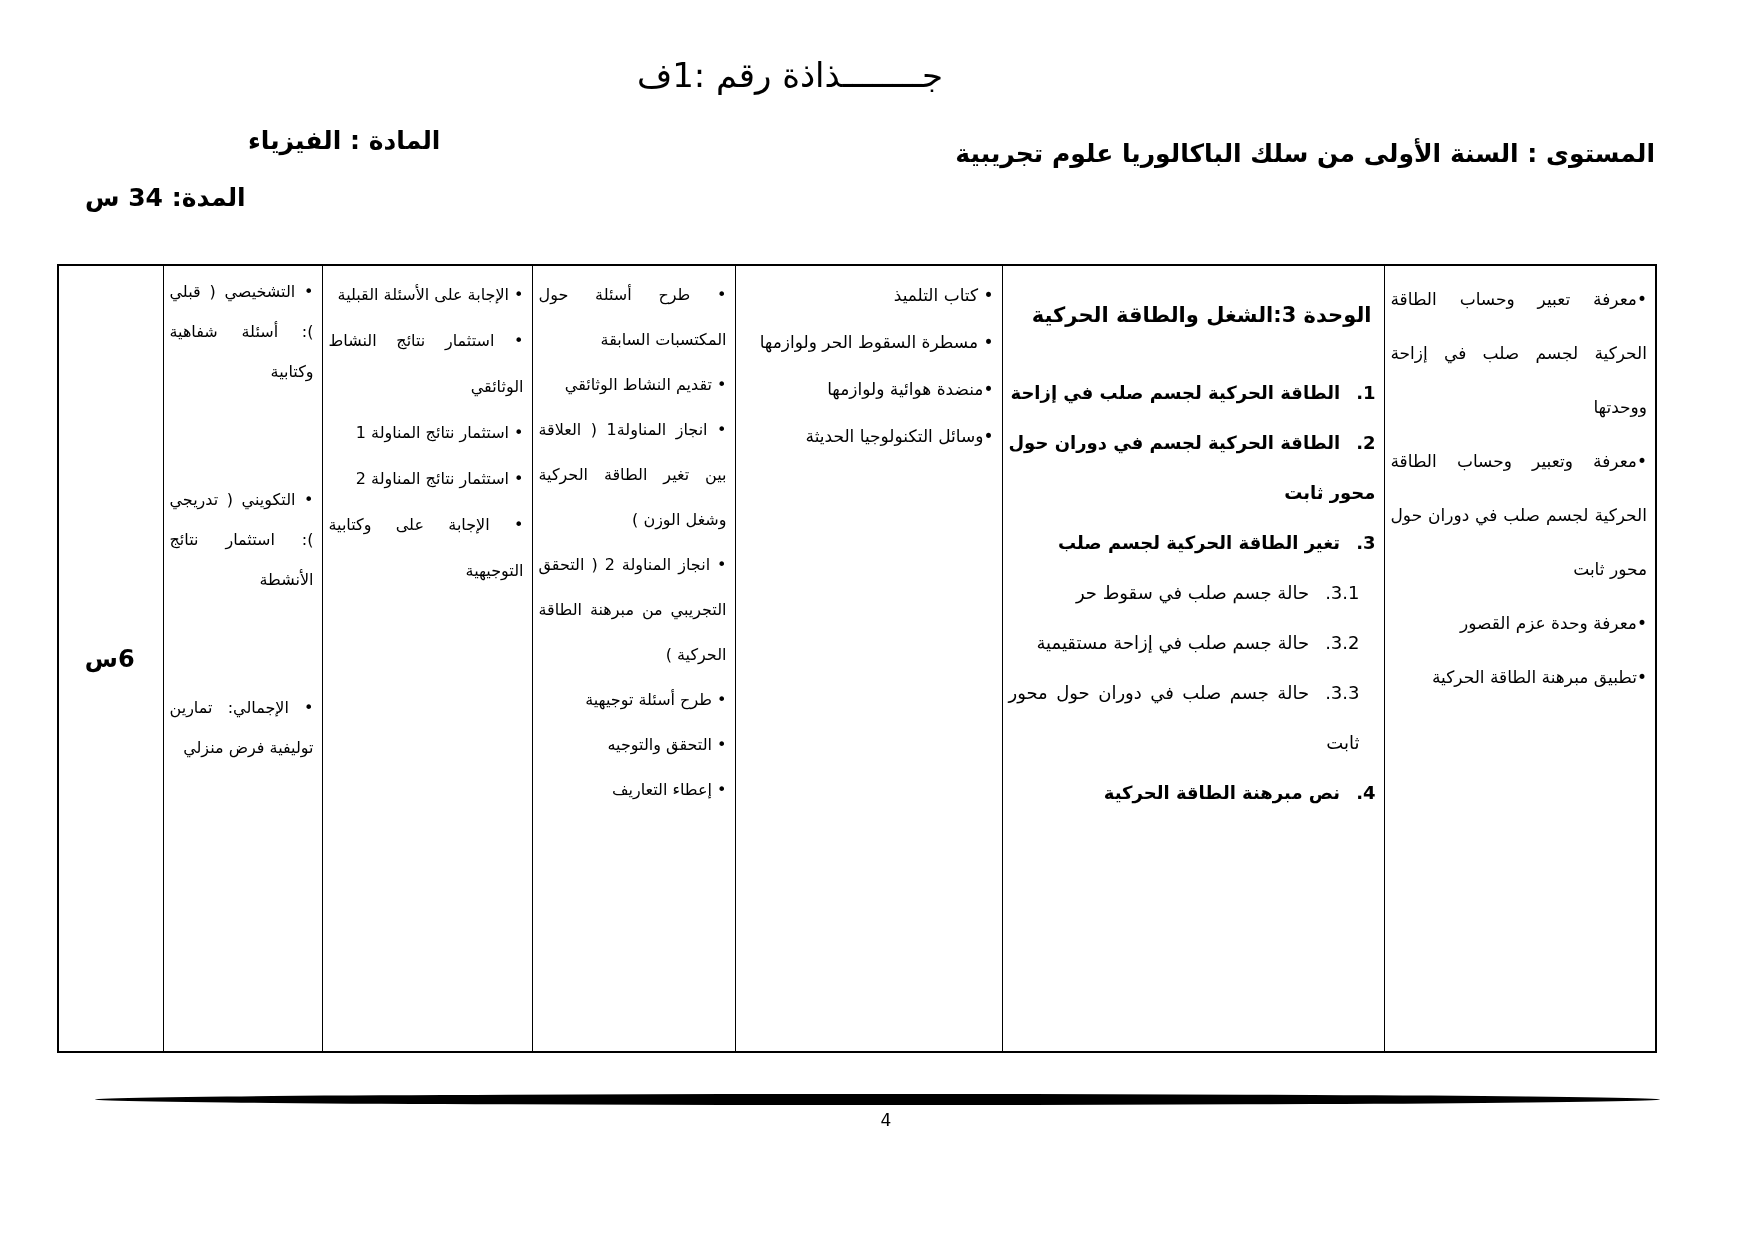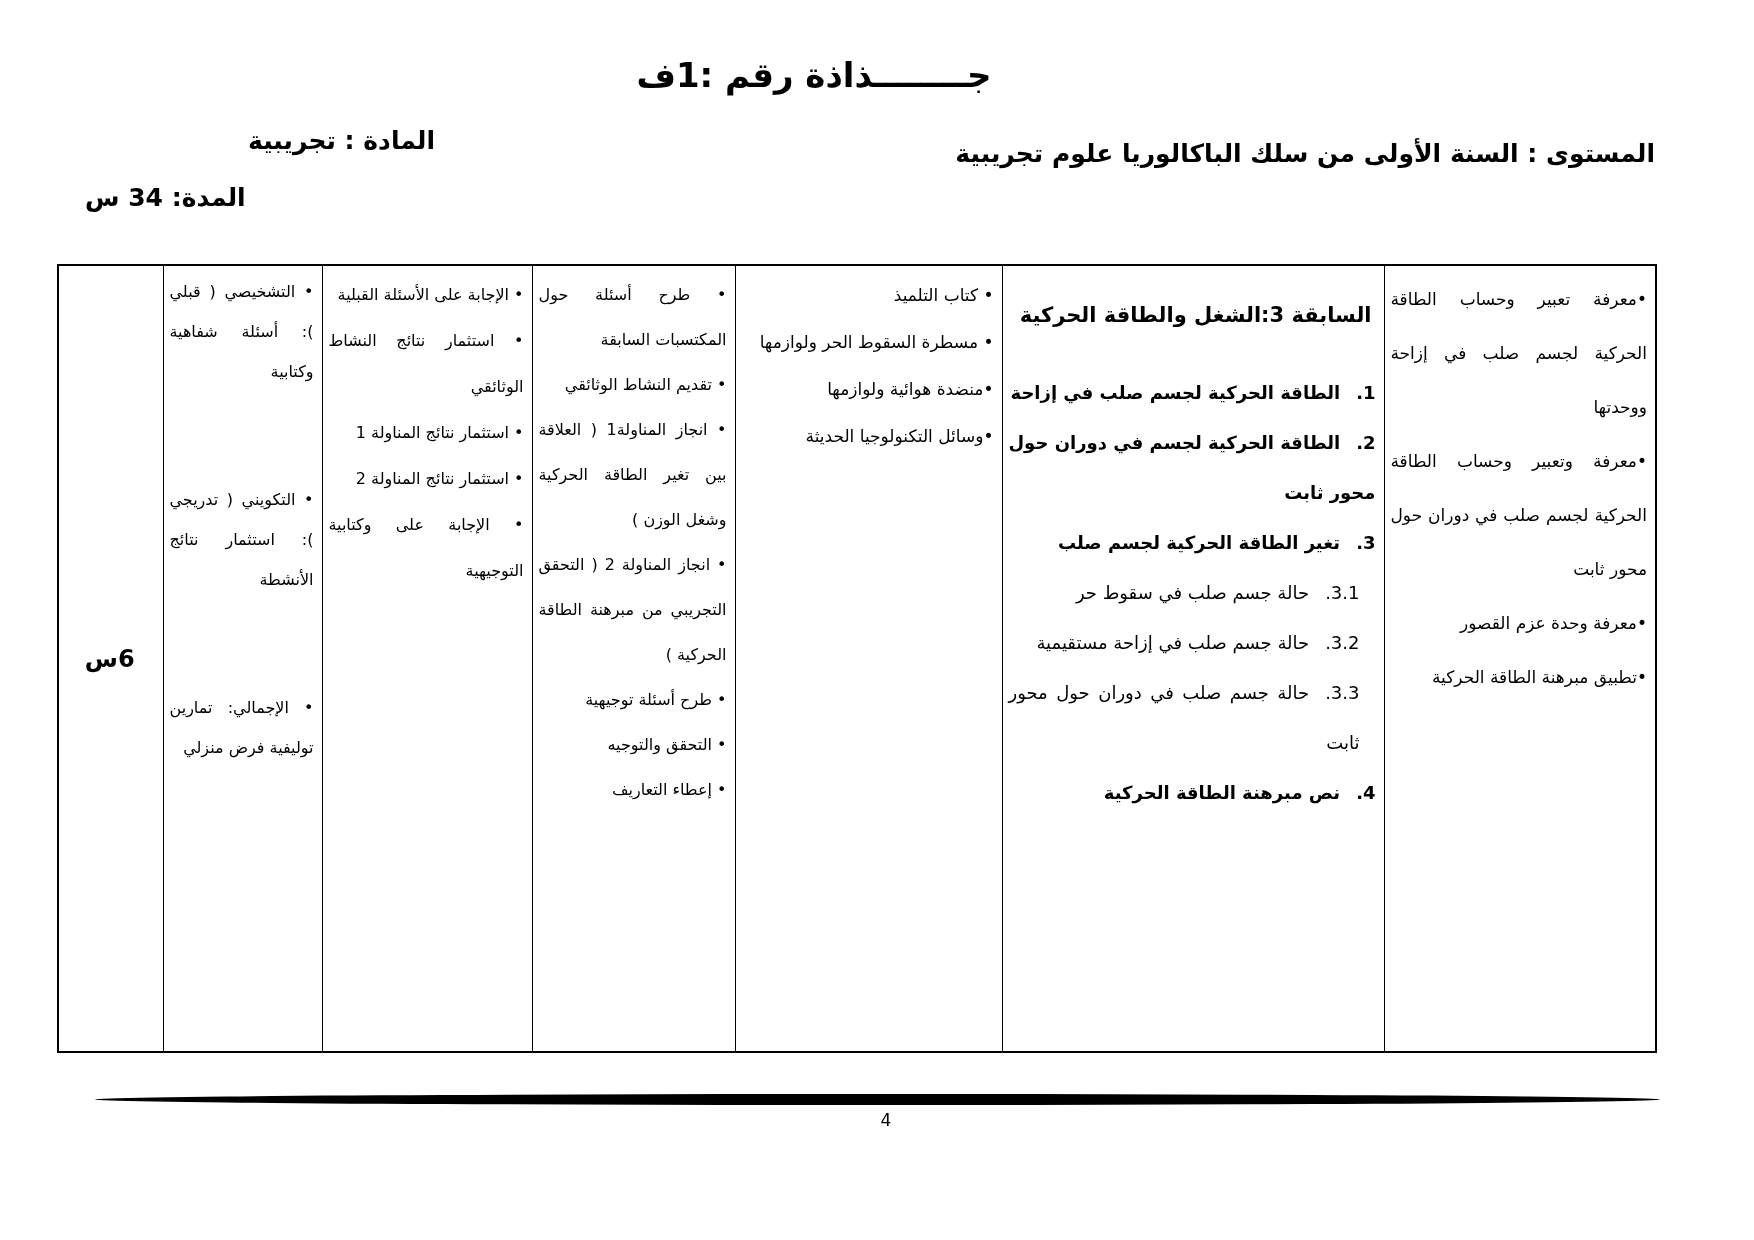--- a/index.html
+++ b/index.html
@@ -10,22 +10,21 @@
     font-family:"DejaVu Sans", sans-serif;
     color:#000;
     overflow:hidden;
   }
   .doc-title {
     position:absolute;
     top:55px; left:0; width:1580px;
     text-align:center;
     direction:rtl;
     font-size:34px;
-    font-weight:bold;
-    padding-left:24px;
+    font-weight:normal;
   }
   .hdr-right {
     position:absolute;
     top:126px; right:99px;
     direction:rtl;
     text-align:right;
     font-size:25px;
     font-weight:bold;
     line-height:55px;
     white-space:nowrap;
@@ -103,21 +102,21 @@
 <body>
 
 <div class="page">
 
   <div class="doc-title">جــــــــذاذة رقم :1ف</div>
 
   <div class="hdr-right">
     <div>المستوى : السنة الأولى من سلك الباكالوريا علوم تجريبية</div>
   </div>
 
-  <div class="hdr-subject">المادة : تجريبية</div>
+  <div class="hdr-subject">المادة : الفيزياء</div>
   <div class="hdr-duration">المدة: 34 س</div>
 
   <table class="sheet">
     <colgroup>
       <col style="width:272px">
       <col style="width:382px">
       <col style="width:267px">
       <col style="width:203px">
       <col style="width:210px">
       <col style="width:159px">
@@ -127,21 +126,21 @@
         <tr>
       <td class="cell-objectives">
         <div>
               <div class="li">•معرفة تعبير وحساب الطاقة الحركية لجسم صلب في إزاحة ووحدتها</div>
               <div class="li">•معرفة وتعبير وحساب الطاقة الحركية لجسم صلب في دوران حول محور ثابت</div>
               <div class="li">•معرفة وحدة عزم القصور</div>
               <div class="li">•تطبيق مبرهنة الطاقة الحركية</div>
             </div>
       </td>
       <td class="cell-content">
-        <div class="content-title">السابقة 3:الشغل والطاقة الحركية</div>
+        <div class="content-title">الوحدة 3:الشغل والطاقة الحركية</div>
         <div>
               <div class="li content-item b"><span class="num">1.</span>الطاقة الحركية لجسم صلب في إزاحة</div>
               <div class="li content-item b"><span class="num">2.</span>الطاقة الحركية لجسم في دوران حول محور ثابت</div>
               <div class="li content-item b"><span class="num">3.</span>تغير الطاقة الحركية لجسم صلب</div>
               <div class="li content-item sub"><span class="num">3.1.</span>حالة جسم صلب في سقوط حر</div>
               <div class="li content-item sub"><span class="num">3.2.</span>حالة جسم صلب في إزاحة مستقيمية</div>
               <div class="li content-item sub"><span class="num">3.3.</span>حالة جسم صلب في دوران حول محور ثابت</div>
               <div class="li content-item b"><span class="num">4.</span>نص مبرهنة الطاقة الحركية</div>
             </div>
       </td>

